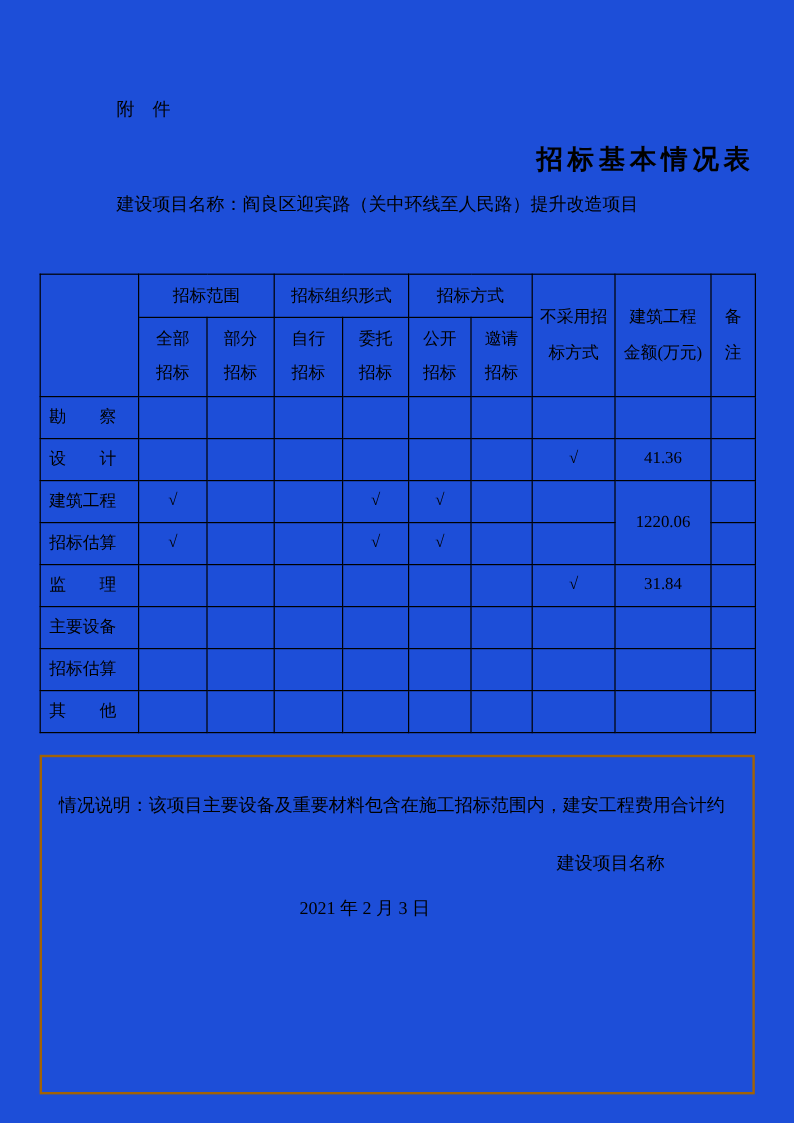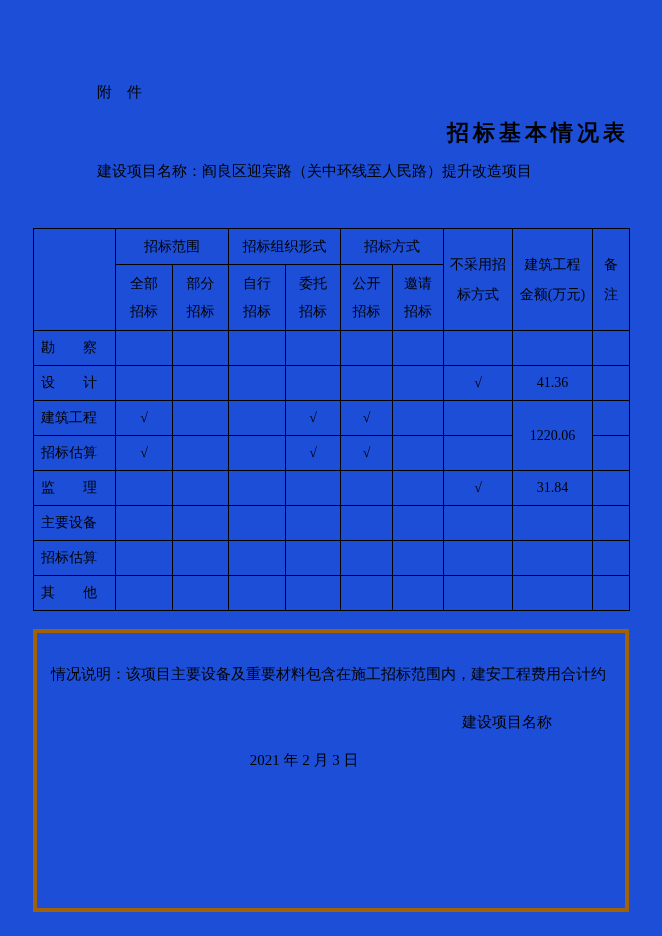--- a/index.html
+++ b/index.html
@@ -27,21 +27,21 @@
   }
   .bid-table tr.h1 td { height: 36px; }
   .bid-table tr.h2 td { height: 66px; margin-top: 16px; }
   .bid-table tr.body-row td { height: 35px; }
   .bid-table td.row-label { text-align: left; padding-left: 7px; }
   .two-line span { display: block; line-height: 28px; }
   .rowspan-head span { display: block; line-height: 30px; }
   .check { font-size: 15px; }
 
   .note-box {
-    width: 596px; height: 283px; border: 4px solid #a16207;
+    width: 596px; height: 283px; border: 2px solid #a16207;
     margin-top: 18px; padding: 21px 14px 0 14px; font-size: 15px;
   }
   .note-line { line-height: 40px; }
   .seal-line { margin-top: 16px; text-align: right; padding-right: 59px; line-height: 24px; }
   .date-line { margin-top: 14px; text-align: center; padding-right: 54px; line-height: 24px; }
 </style>
 </head>
 <body>
 
 <div class="page">

